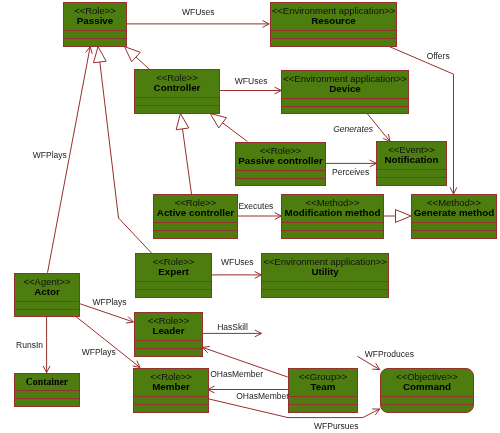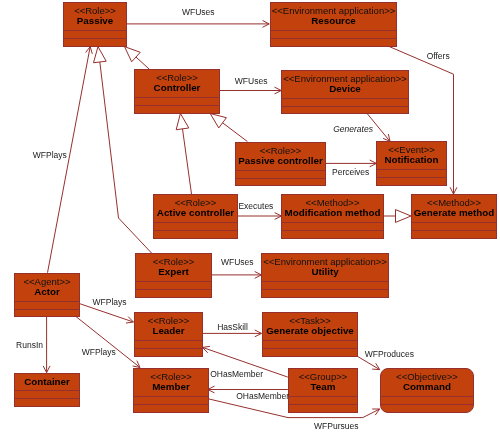--- a/index.html
+++ b/index.html
@@ -1,20 +1,20 @@
 <!DOCTYPE html>
 <html><head>
 <meta charset="utf-8">
 <style>
   html,body{margin:0;padding:0;}
   body{width:500px;height:433px;background:#ffffff;overflow:hidden;
        font-family:"Liberation Sans", sans-serif;position:relative;}
   #diagram{position:absolute;left:0;top:0;width:500px;height:433px;}
   #wires{position:absolute;left:0;top:0;width:500px;height:433px;overflow:visible;}
-  .uml{position:absolute;box-sizing:border-box;border:1px solid #96302e;background:#c2410c;z-index:2;}
+  .uml{position:absolute;box-sizing:border-box;border:1px solid #96302e;background:#4d7c0f;z-index:2;}
   .uml .hdr{box-sizing:border-box;border-bottom:1px solid #96302e;text-align:center;
             line-height:1.0;overflow:hidden;padding-top:2.5px;}
   .uml .st{font-size:9.5px;color:#111;line-height:9px;}
   .uml .nm{font-size:9.8px;font-weight:bold;color:#000;line-height:11px;}
   .uml .c1{box-sizing:border-box;border-bottom:1px solid #96302e;}
   .uml .c2{box-sizing:border-box;}
   .lbl{position:absolute;font-size:8.5px;color:#1a1a1a;white-space:nowrap;z-index:3;line-height:9px;}
 </style>
 </head>
 <body>
@@ -203,29 +203,21 @@
       <div class="c2"></div>
     </div>
     <div class="uml" style="left: 134px; top: 312px; width: 69px; height: 45px;">
       <div class="hdr" style="height: 28px;">
         <div class="st">&lt;&lt;Role&gt;&gt;</div>
         <div class="nm">Leader</div>
       </div>
       <div class="c1" style="height: 8px;"></div>
       <div class="c2"></div>
     </div>
-    <div class="uml" style="left: 262px; top: 312px; width: 96px; height: 45px;">
-      <div class="hdr" style="height: 28px;">
-        <div class="st">&lt;&lt;Task&gt;&gt;</div>
-        <div class="nm">Generate objective</div>
-      </div>
-      <div class="c1" style="height: 8px;"></div>
-      <div class="c2"></div>
-    </div>
-    <div class="uml" style="left: 14px; top: 373px; width: 66px; height: 34px;">
+    <div class="uml" style="left: 14px; top: 373px; width: 66px; height: 34px; font-family: Liberation Serif, serif;">
       <div class="hdr" style="height: 17px; padding-top: 1.5px;">
         <div class="nm">Container</div>
       </div>
       <div class="c1" style="height: 8px;"></div>
       <div class="c2"></div>
     </div>
     <div class="uml" style="left: 133px; top: 368px; width: 76px; height: 45px;">
       <div class="hdr" style="height: 28px;">
         <div class="st">&lt;&lt;Role&gt;&gt;</div>
         <div class="nm">Member</div>

